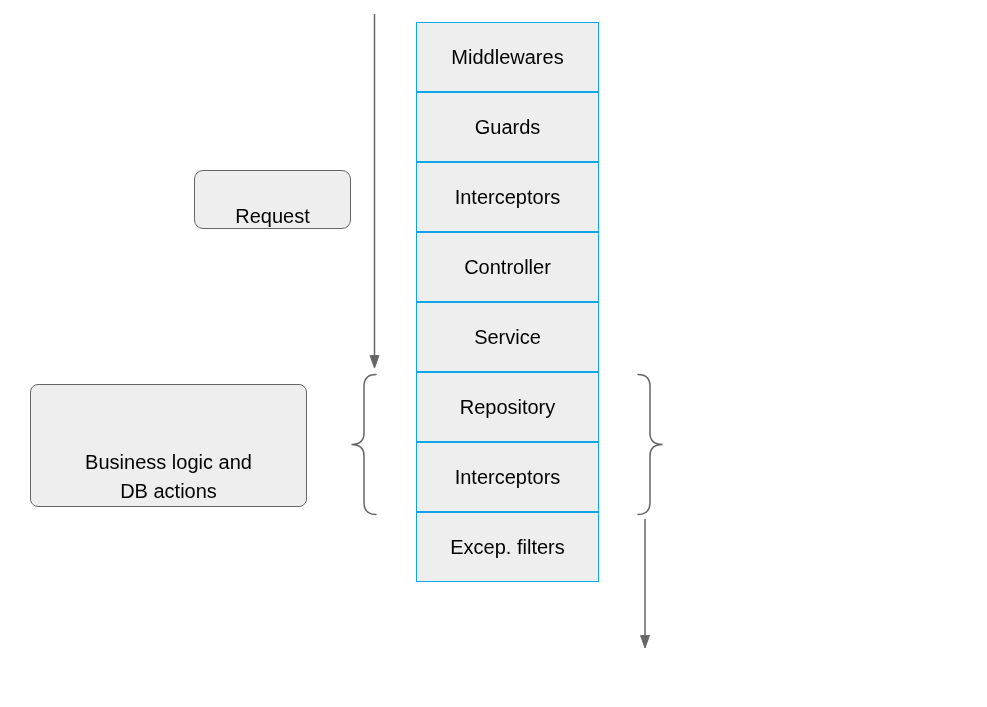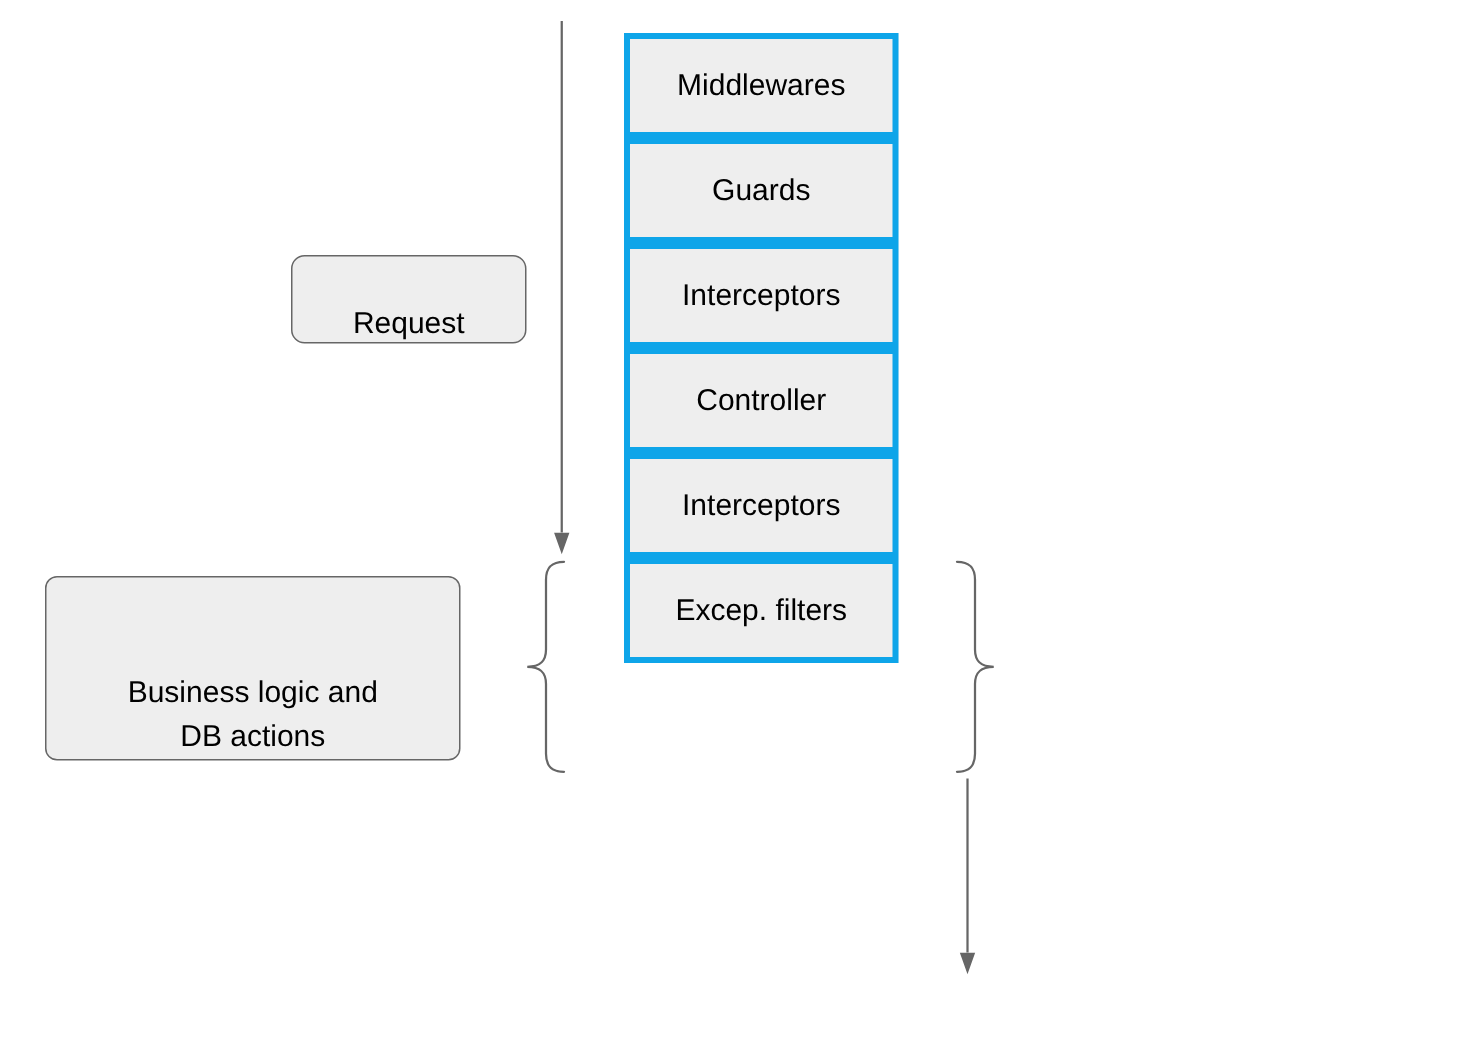--- a/index.html
+++ b/index.html
@@ -29,21 +29,21 @@
     top: 22px;
     width: 183px;
     display: flex;
     flex-direction: column;
   }
   .stack-node {
     box-sizing: border-box;
     height: 70px;
     width: 100%;
     background: #eeeeee;
-    border: 4px solid #0ea5e9;
+    border: 1px solid #0ea5e9;
     display: flex;
     align-items: center;
     justify-content: center;
     font-size: 20px;
     color: #000000;
   }
   .rounded-node {
     position: absolute;
     box-sizing: border-box;
     background: #eeeeee;
@@ -99,20 +99,22 @@
     <path d="M376 374.5 C368 374.5 364 378 364 386.5 L364 433 C364 441 360 444.5 351.5 444.5 C360 444.5 364 448 364 456 L364 502.5 C364 511 368 514.5 376 514.5" stroke="#666666" stroke-width="1.5" fill="none" stroke-linecap="round"></path>
 
     <path d="M638 374.5 C646 374.5 650 378 650 386.5 L650 433 C650 441 654 444.5 662.5 444.5 C654 444.5 650 448 650 456 L650 502.5 C650 511 646 514.5 638 514.5" stroke="#666666" stroke-width="1.5" fill="none" stroke-linecap="round"></path>
   </svg>
 
   <div class="stack">
     <div class="stack-node">Middlewares</div>
     <div class="stack-node">Guards</div>
     <div class="stack-node">Interceptors</div>
     <div class="stack-node">Controller</div>
+    <div class="stack-node">Service</div>
+    <div class="stack-node">Repository</div>
     <div class="stack-node">Interceptors</div>
     <div class="stack-node">Excep. filters</div>
   </div>
 
   <div class="rounded-node request-node">
     <span>Request</span>
   </div>
 
   <div class="rounded-node business-node">
     <span>Business logic and</span>

